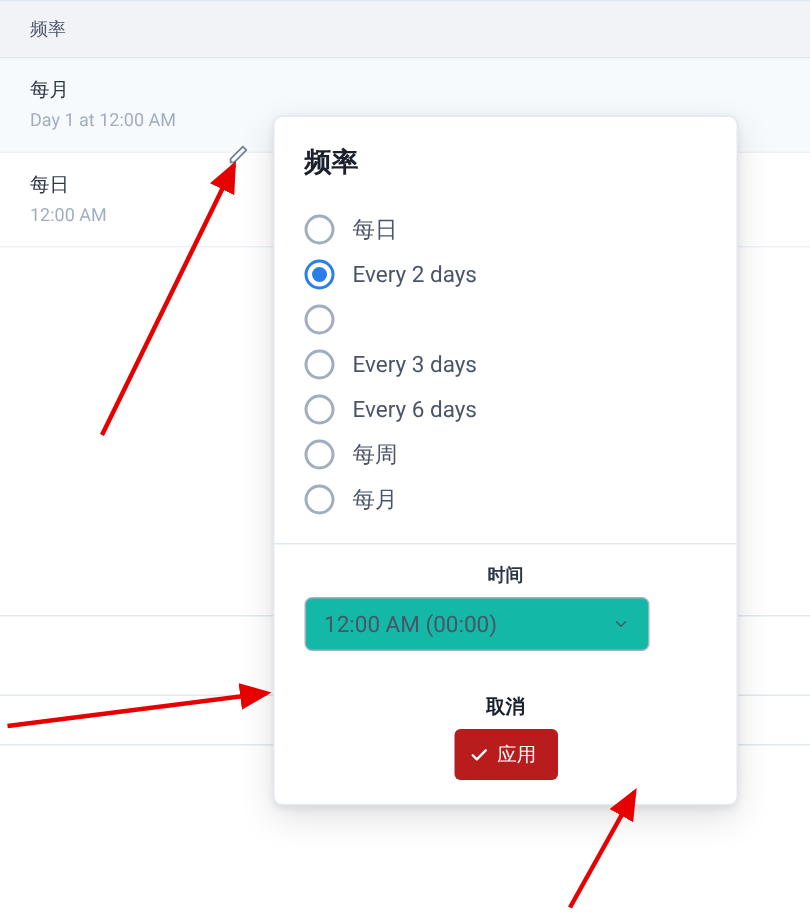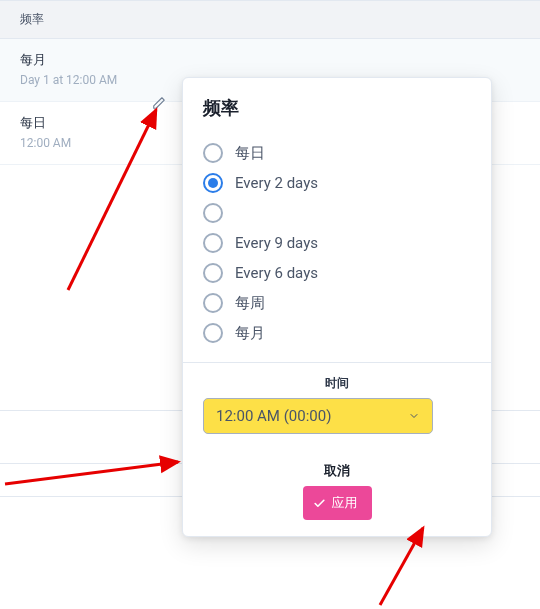--- a/index.html
+++ b/index.html
@@ -130,41 +130,41 @@
       height: 36px;
       border: 1px solid #a6b0bf;
       border-radius: 5px;
       padding: 0 12px;
       display: flex;
       align-items: center;
       justify-content: space-between;
       font-size: 15px;
       color: #4a5568;
       cursor: pointer;
-      background: #fde047;
+      background: #14b8a6;
     }
     .chevron {
       width: 12px; height: 12px;
     }
     .actions {
       display: flex;
       justify-content: space-between;
       align-items: center;
       margin-top: 22px;
       flex-direction: column;
     }
     .btn-cancel {
       font-size: 13px;
       font-weight: 600;
       color: #1a202c;
       cursor: pointer;
       padding: 6px 2px;
     }
     .btn-apply {
-      background: #ec4899;
+      background: #b91c1c;
       color: #fff;
       font-size: 13px;
       font-weight: 500;
       border: none;
       border-radius: 4px;
       padding: 8px 14px 8px 10px;
       display: flex;
       align-items: center;
       gap: 6px;
       cursor: pointer;
@@ -209,21 +209,21 @@
     </div>
     <div class="radio-row selected">
       <span class="radio-circle"></span>
       <span class="radio-label">Every 2 days</span>
     </div>
     <div class="radio-row">
       <span class="radio-circle"></span>
     </div>
     <div class="radio-row">
       <span class="radio-circle"></span>
-      <span class="radio-label">Every 9 days</span>
+      <span class="radio-label">Every 3 days</span>
     </div>
     <div class="radio-row">
       <span class="radio-circle"></span>
       <span class="radio-label">Every 6 days</span>
     </div>
     <div class="radio-row">
       <span class="radio-circle"></span>
       <span class="radio-label">每周</span>
     </div>
     <div class="radio-row">

